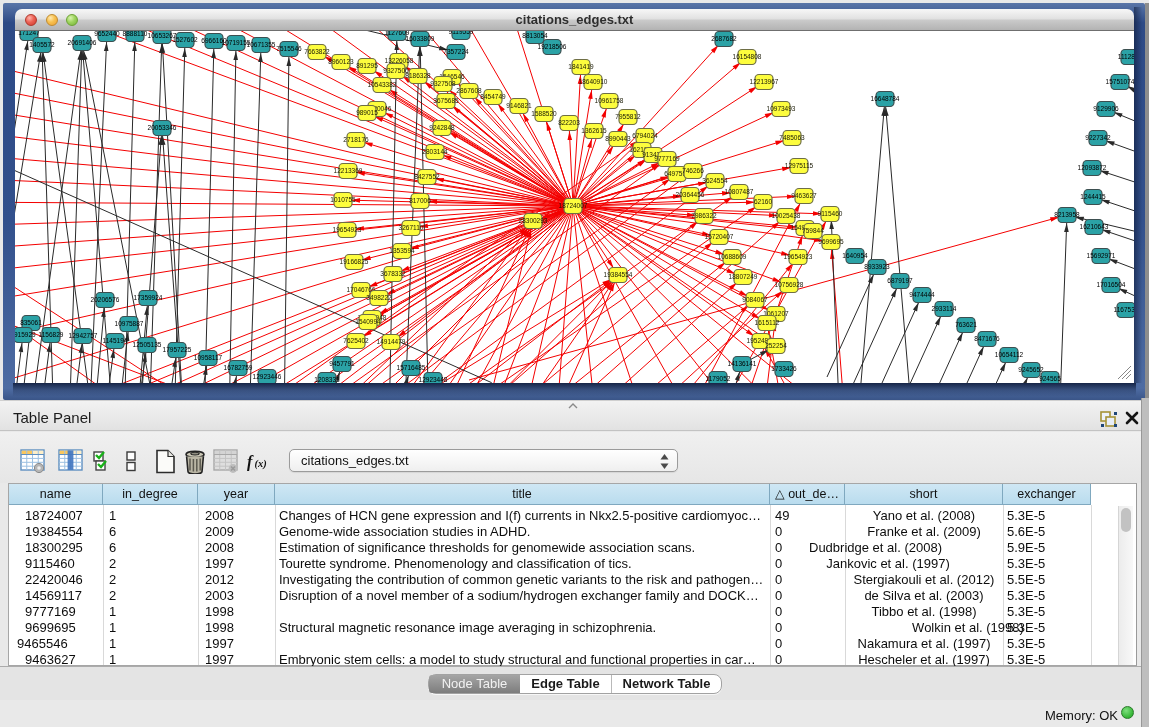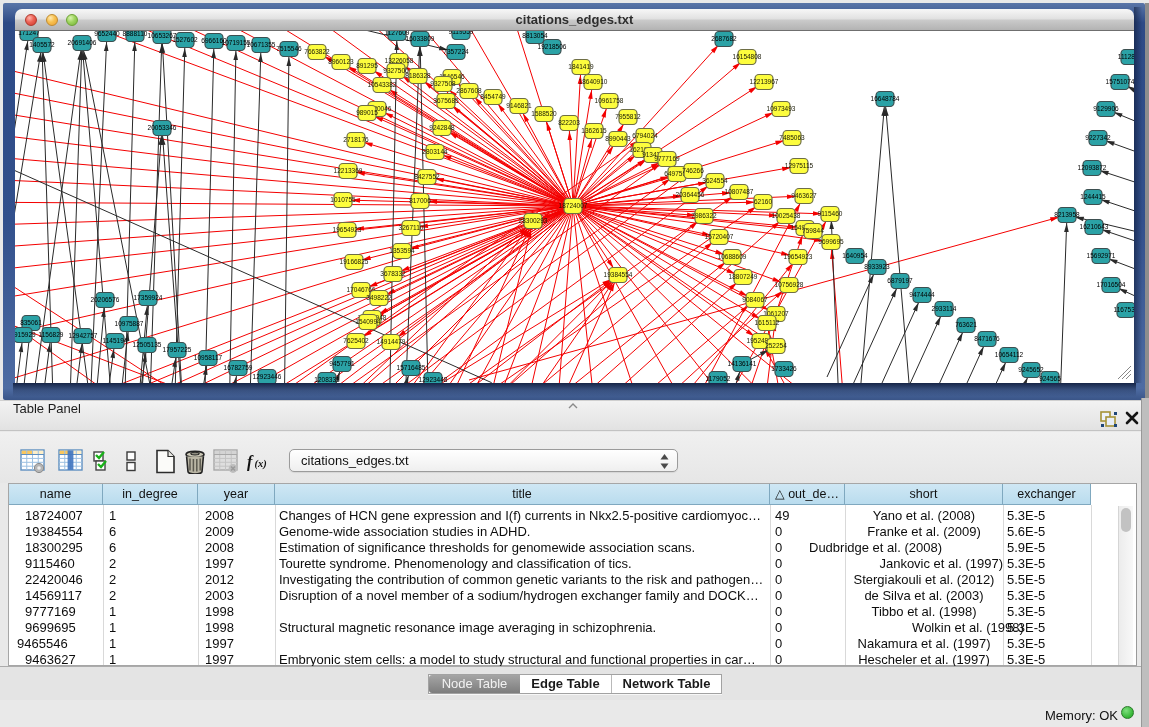--- a/index.html
+++ b/index.html
@@ -10,37 +10,37 @@
 .tl{position:absolute;top:5px;width:12px;height:12px;border-radius:50%}
 #tl-r{left:10px;background:radial-gradient(circle at 35% 30%,#ffb3aa,#ec6255 45%,#d23f33 90%);border:1px solid #b0382c}
 #tl-y{left:31px;background:radial-gradient(circle at 35% 30%,#ffe9b0,#f7c04e 45%,#eda53b 90%);border:1px solid #c08b2f}
 #tl-g{left:51px;background:radial-gradient(circle at 35% 30%,#d8f3ae,#9ed45e 45%,#7cb83f 90%);border:1px solid #6da335}
 #gcanvas{position:absolute;left:12px;top:28px;width:1119px;height:352px;background:#fff;overflow:hidden;box-shadow:none}
 #gsh-b{position:absolute;left:10px;top:380px;width:1123px;height:17px;background:linear-gradient(180deg,rgba(9,20,48,.8),rgba(9,20,48,.25) 45%,rgba(9,20,48,0) 80%)}
 #gsh-r{position:absolute;left:1131px;top:4px;width:11px;height:376px;background:linear-gradient(90deg,rgba(9,20,48,.55),rgba(9,20,48,0) 75%)}
 #rstrip-top{left:1145px;top:3px;width:4px;height:397px;background:#8d8d8d}
 
 #tph{left:0;top:400px;width:1141px;height:31px;background:linear-gradient(180deg,#f2f2f2,#e2e2e2);border-top:1px solid #cfcfcf;border-bottom:1px solid #c3c3c3}
-#tph .t{position:absolute;left:13px;top:0;font-size:13px;color:#1c1c1c}
+#tph .t{position:absolute;left:13px;top:8px;font-size:15px;color:#1c1c1c}
 #toolbar{left:0;top:432px;width:1141px;height:51px;background:linear-gradient(180deg,#f0f0f0,#e6e6e6)}
 .ticon{position:absolute;top:17px}
 #dropdown{position:absolute;left:289px;top:17px;width:389px;height:23px;border:1px solid #9b9b9b;border-radius:5px;background:linear-gradient(180deg,#ffffff,#efefef);box-shadow:0 1px 1px rgba(0,0,0,.08)}
 #dropdown .dt{position:absolute;left:11px;top:3px;font-size:13px;color:#111}
 #dropdown .ar{position:absolute;right:7px;top:3px}
 
 #tablewrap{left:8px;top:483px;width:1129px;height:183px;background:#fff;border:1px solid #a6a6a6;border-right:1px solid #9a9a9a}
 .hc{position:absolute;top:0;height:21px;background:linear-gradient(180deg,#cfe7f4,#b9dcee);border-right:1px solid #7fa8bf;border-bottom:1px solid #7fa8bf;font-size:12.5px;color:#111;text-align:center;line-height:21px}
 .col-line{position:absolute;top:21px;bottom:0;width:1px;background:#d9d9d9}
 .row{position:absolute;left:0;width:1083px;height:16px;font-size:13px;color:#0d0d0d;white-space:nowrap}
 .c{position:absolute;top:0;line-height:16px;overflow:hidden}
 #vsb{position:absolute;right:3px;top:22px;width:15px;height:159px;background:linear-gradient(90deg,#ececec,#f8f8f8);border-left:1px solid #d5d5d5}
 #vsb .th{position:absolute;left:2px;top:2px;width:10px;height:24px;border-radius:5px;background:#c2c2c2}
 
 #footer{left:0;top:666px;width:1141px;height:34px;background:#e4e4e4;border-top:1px solid #ababab}
-#segs{position:absolute;left:428px;top:7px;width:294px;height:20px;border:1px solid #a2a2a2;border-radius:0;background:#fff;box-shadow:0 1px 0 rgba(255,255,255,.7)}
+#segs{position:absolute;left:428px;top:7px;width:294px;height:20px;border:1px solid #a2a2a2;border-radius:8px;background:#fff;box-shadow:0 1px 0 rgba(255,255,255,.7)}
 .seg{position:absolute;top:0;height:18px;font-size:13px;font-weight:bold;text-align:center;line-height:18px;color:#1a1a1a}
 #seg1{left:0;width:91px;background:linear-gradient(180deg,#a5a5a5,#7d7d7d);color:#f2f2f2;border-top-left-radius:3px;border-bottom-left-radius:3px;font-weight:normal}
 #seg2{left:91px;width:92px;border-right:1px solid #b9b9b9}
 #seg3{left:183px;width:109px}
 #statusbar{left:0;top:700px;width:1141px;height:27px;background:#e9e9e9}
 #mem{position:absolute;right:23px;top:8px;font-size:13px;color:#111}
 #memdot{position:absolute;right:7px;top:6px;width:13px;height:13px;border-radius:50%;background:radial-gradient(circle at 38% 32%,#7fe07f,#35b535 70%);border:1px solid #2a7a2a}
 #rstrip-bot{left:1141px;top:398px;width:8px;height:329px;background:#bebebe;border-left:1px solid #989898}
 </style></head>
 <body>
@@ -869,21 +869,21 @@
       <span class="c" style="left:766px;width:66px">0</span>
       <span class="c" style="left:800px;width:158px;text-align:left">Dudbridge et al. (2008)</span>
       <span class="c" style="left:998px;width:84px">5.9E-5</span>
     </div>
 <div class="row" style="top:72px">
       <span class="c" style="left:16px;width:88px">9115460</span>
       <span class="c" style="left:100px;width:85px">2</span>
       <span class="c" style="left:196px;width:66px">1997</span>
       <span class="c" style="left:270px;width:488px">Tourette syndrome. Phenomenology and classification of tics.</span>
       <span class="c" style="left:766px;width:66px">0</span>
-      <span class="c" style="left:836px;width:158px;text-align:right">Jankovic et al. (1997)</span>
+      <span class="c" style="left:800px;width:158px;text-align:center">Jankovic et al. (1997)</span>
       <span class="c" style="left:998px;width:84px">5.3E-5</span>
     </div>
 <div class="row" style="top:88px">
       <span class="c" style="left:16px;width:88px">22420046</span>
       <span class="c" style="left:100px;width:85px">2</span>
       <span class="c" style="left:196px;width:66px">2012</span>
       <span class="c" style="left:270px;width:488px">Investigating the contribution of common genetic variants to the risk and pathogen…</span>
       <span class="c" style="left:766px;width:66px">0</span>
       <span class="c" style="left:836px;width:158px;text-align:center">Stergiakouli et al. (2012)</span>
       <span class="c" style="left:998px;width:84px">5.5E-5</span>

